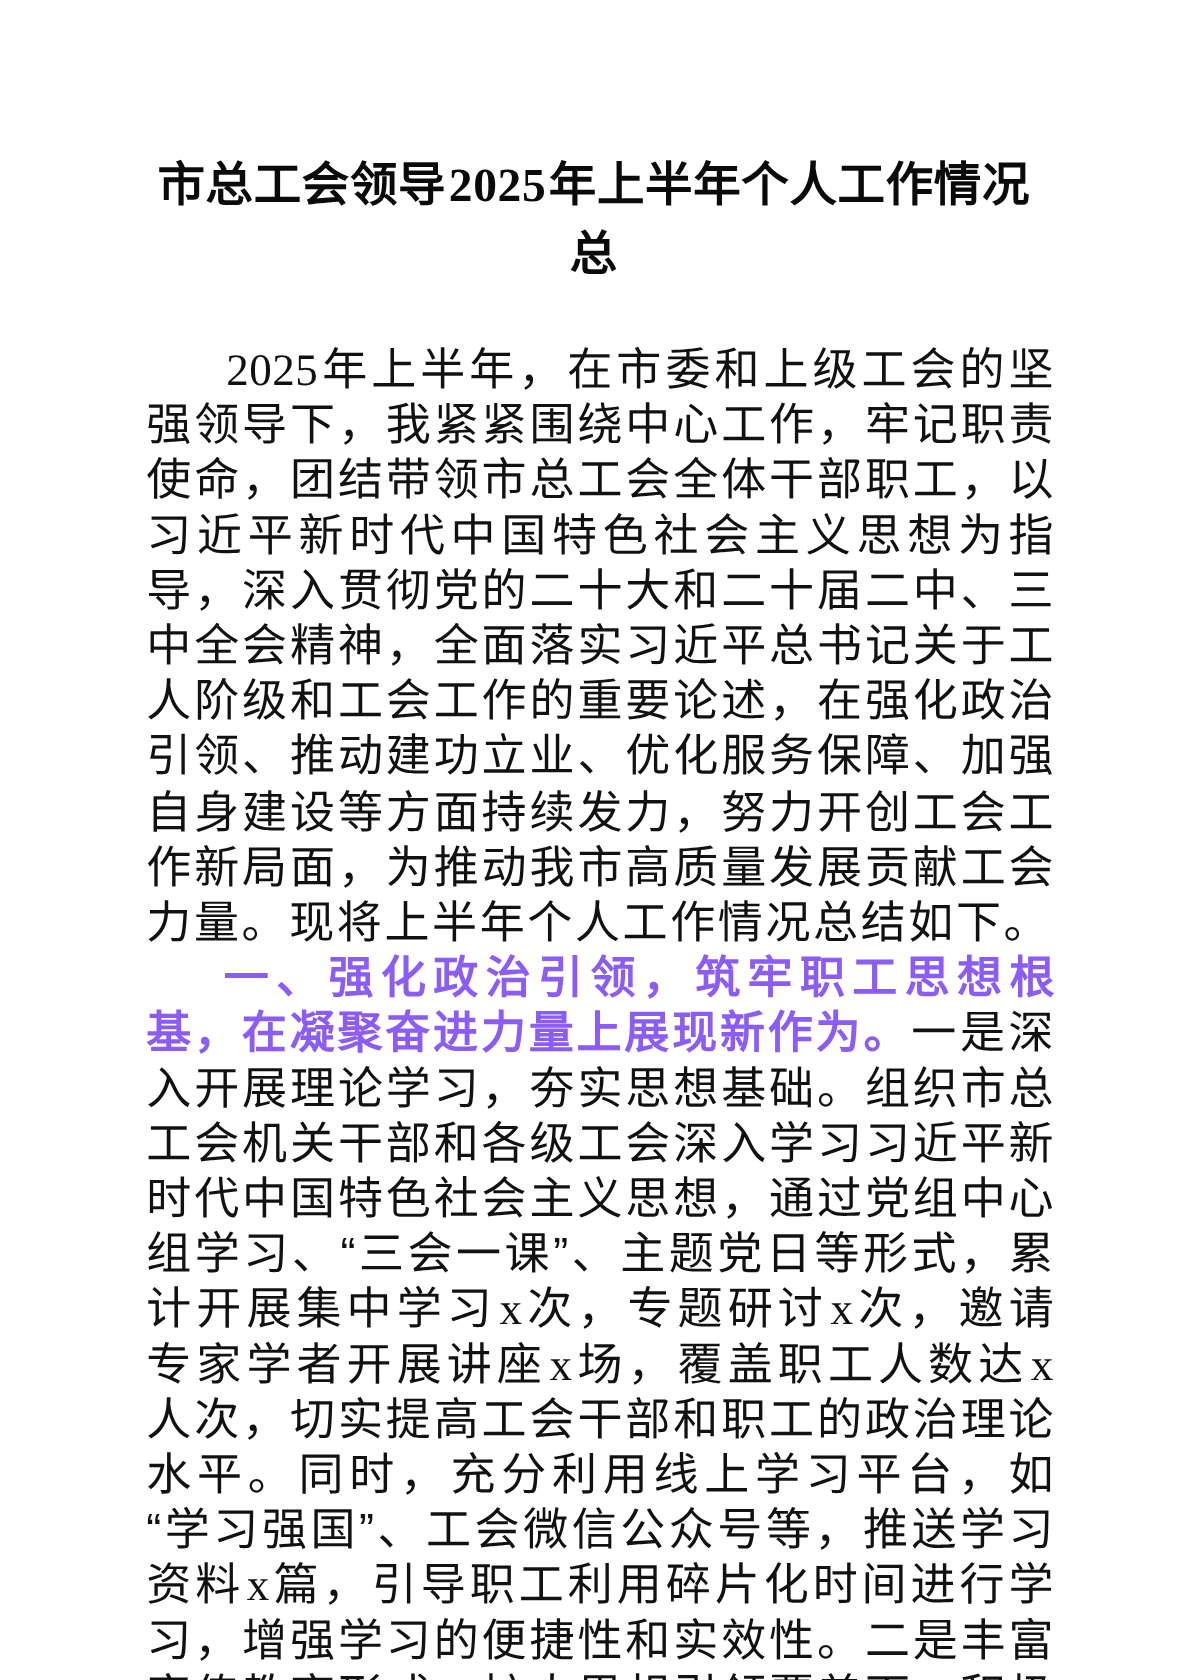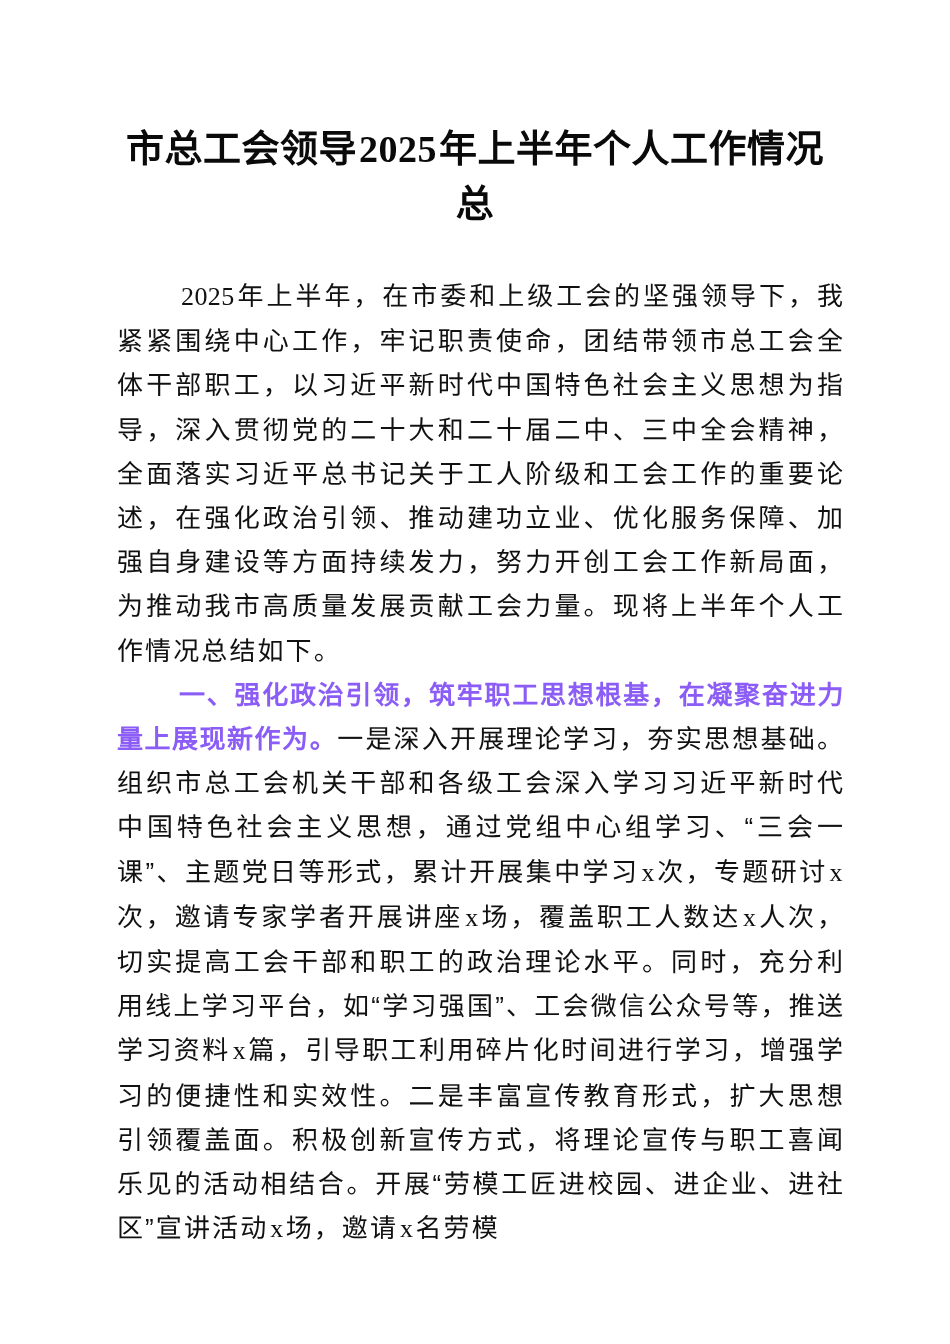--- a/index.html
+++ b/index.html
@@ -55,21 +55,21 @@
     width: 728px;
   }
 
   p.para {
     margin: 0 0 0 0;
     text-align: justify;
     text-justify: inter-character;
     text-align-last: left;
     font-family: "Liberation Sans", "DejaVu Sans", sans-serif;
     font-weight: 400;
-    font-size: 26px;
+    font-size: 36px;
     line-height: 44.2px;
     letter-spacing: 2.1px;
     color: #111111;
     word-break: break-all;
     text-indent: 62px;
   }
 
   
   .lat {
     font-family: "Liberation Serif", "DejaVu Serif", serif;

